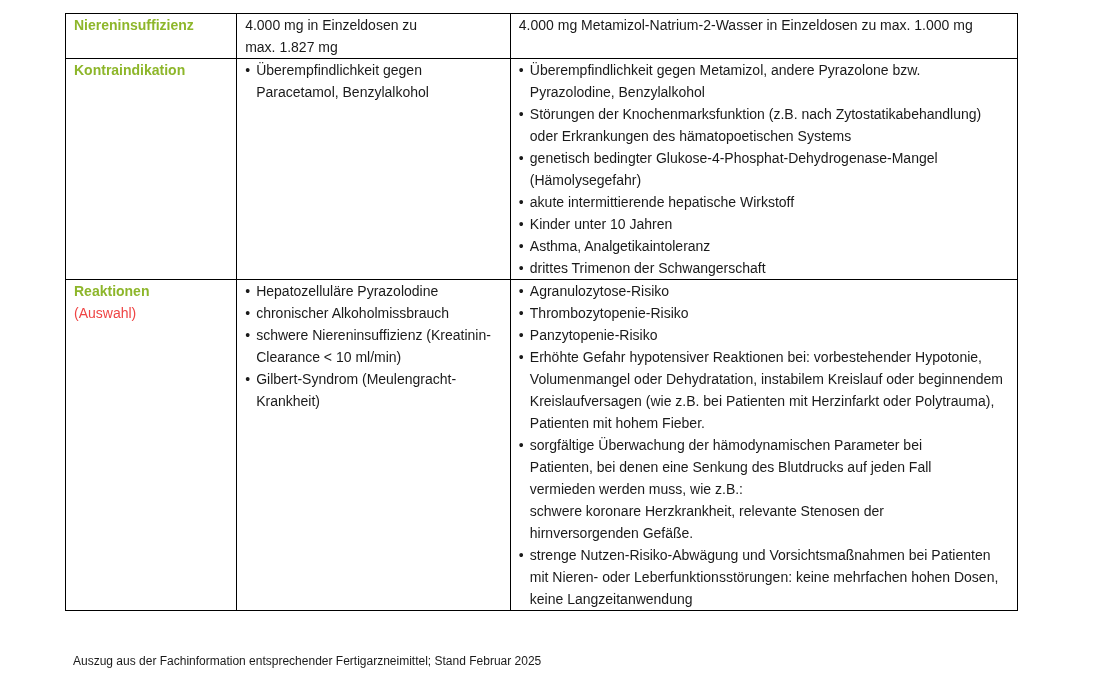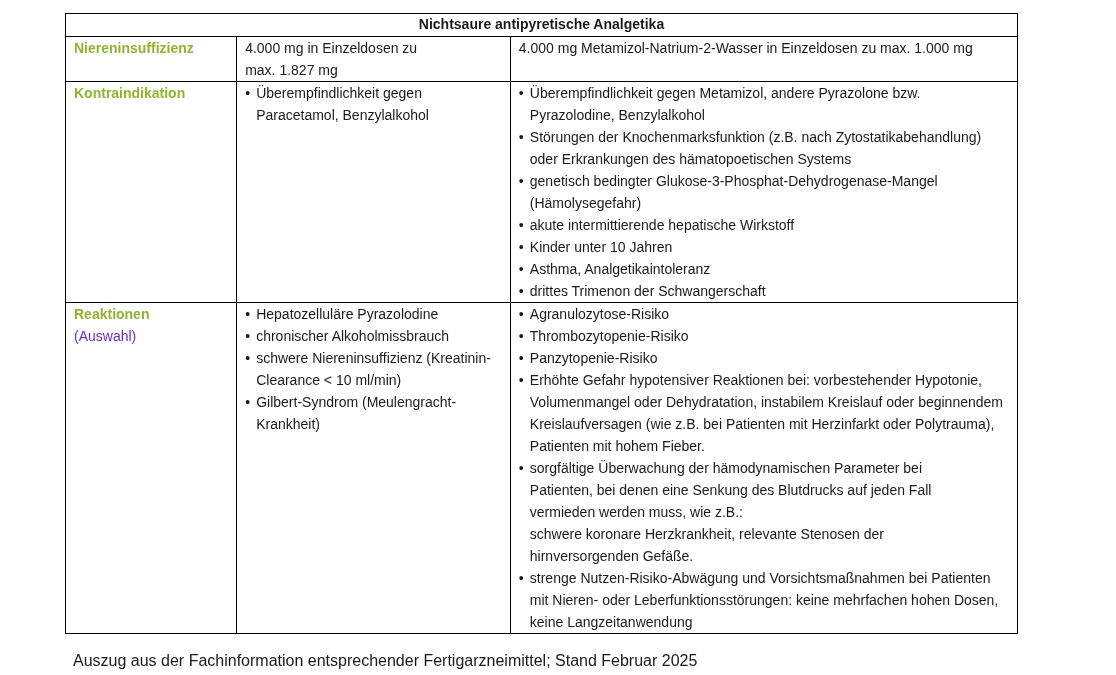--- a/index.html
+++ b/index.html
@@ -43,21 +43,21 @@
     .head-cell {
       font-weight: bold;
       height: 21px;
       line-height: 21px;
     }
     .label {
       color: #8db62a;
       font-weight: bold;
     }
     .sublabel {
-      color: #6d28d9;
+      color: #ef4444;
       font-weight: normal;
     }
     ul {
       list-style: none;
       margin: 0;
       padding: 0;
     }
     li {
       position: relative;
       padding-left: 11px;
@@ -68,39 +68,36 @@
       top: 0;
     }
     .col1 { width: 162px; }
     .col2 { width: 259px; }
     .col3 { width: 480px; }
     .line-block { display: block; }
     #footnote {
       position: absolute;
       left: 73px;
       top: 655px;
-      font-size: 16px;
+      font-size: 12px;
       line-height: 12px;
       color: #1a1a1a;
     }
   </style>
 </head>
 <body>
 
 <div id="doc">
   <table>
     <colgroup>
       <col class="col1">
       <col class="col2">
       <col class="col3">
     </colgroup>
     <tbody>
-        <tr>
-      <td colspan="3" class="title-cell">Nichtsaure antipyretische Analgetika</td>
-    </tr>
     <tr>
       <td class="label">Niereninsuffizienz</td>
       <td>
         <span class="line-block">4.000 mg in Einzeldosen zu</span>
         <span class="line-block">max. 1.827 mg</span>
       </td>
       <td>4.000 mg Metamizol-Natrium-2-Wasser in Einzeldosen zu max. 1.000 mg</td>
     </tr>
     <tr>
       <td class="label">Kontraindikation</td>
@@ -117,21 +114,21 @@
           <li style="padding-right:50px;">
             <span class="bullet">•</span>
             <span>Überempfindlichkeit gegen Metamizol, andere Pyrazolone bzw. Pyrazolodine, Benzylalkohol</span>
           </li>
           <li>
             <span class="bullet">•</span>
             <span>Störungen der Knochenmarksfunktion (z.B. nach Zytostatikabehandlung) oder Erkrankungen des hämatopoetischen Systems</span>
           </li>
           <li style="padding-right:30px;">
             <span class="bullet">•</span>
-            <span>genetisch bedingter Glukose-3-Phosphat-Dehydrogenase-Mangel (Hämolysegefahr)</span>
+            <span>genetisch bedingter Glukose-4-Phosphat-Dehydrogenase-Mangel (Hämolysegefahr)</span>
           </li>
           <li>
             <span class="bullet">•</span>
             <span>akute intermittierende hepatische Wirkstoff</span>
           </li>
           <li>
             <span class="bullet">•</span>
             <span>Kinder unter 10 Jahren</span>
           </li>
           <li>

